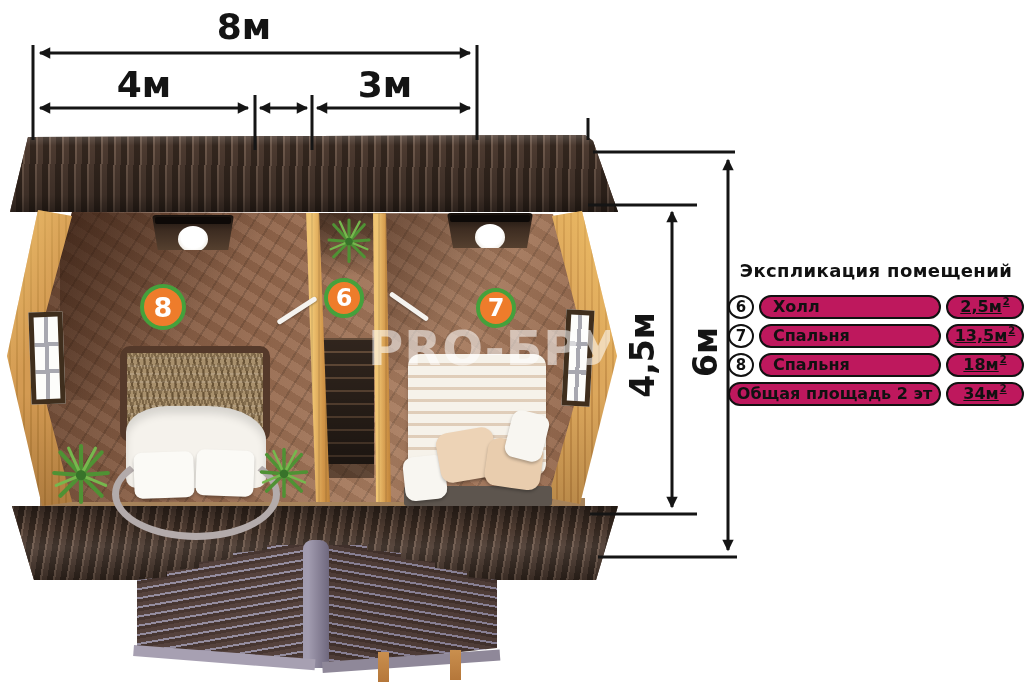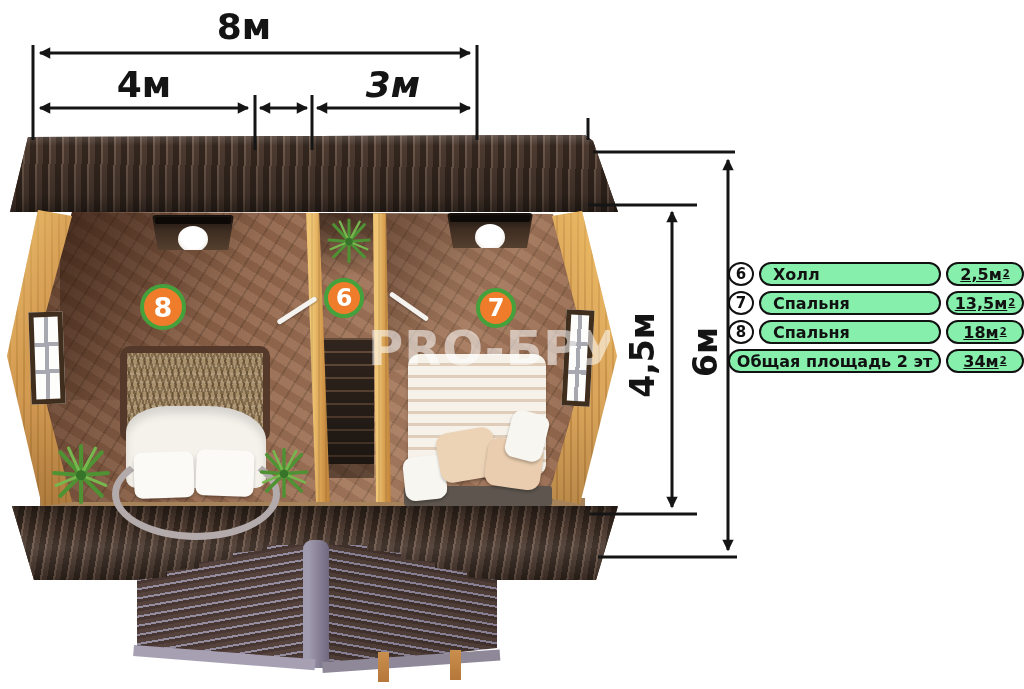--- a/index.html
+++ b/index.html
@@ -151,22 +151,22 @@
   .ff-leg.l1{left:378px;top:652px;}
   .ff-leg.l2{left:450px;top:650px;}
 
   
   .legend{position:absolute;left:728px;top:248px;width:296px;z-index:60;color:#111;}
   .legend-title{margin-top:12px;text-align:center;font-size:18px;font-weight:bold;letter-spacing:.4px;}
   .legend-rows{margin-top:14px;display:flex;flex-direction:column;gap:5px;}
   .legend-row{display:flex;align-items:center;gap:5px;height:24px;}
   .num-ellipse{flex:none;width:26px;height:24px;border:2.5px solid #111;border-radius:50%;box-sizing:border-box;
     display:flex;align-items:center;justify-content:center;font-size:15px;font-weight:bold;}
-  .pill{border:2.5px solid #111;border-radius:13px;box-sizing:border-box;height:24px;display:flex;align-items:center;
-    font-size:16px;font-weight:bold;background:#86efac;}
+  .pill{border:2.5px solid #111;border-radius:13px;box-sizing:border-box;height:24px;display:flex;align-items:flex-start;
+    font-size:16px;font-weight:bold;background:#be185d;}
   .pill.name{flex:1;padding-left:12px;}
   .pill.name.center{justify-content:center;padding-left:0;}
   .pill.area{flex:none;width:78px;justify-content:center;text-decoration:underline;}
   .pill.area sup{font-size:10px;position:relative;top:-1px;margin-left:1px;}
 </style>
 </head>
 <body>
 
 <div class="canvas">
 
@@ -190,21 +190,21 @@
       <line x1="598" y1="557" x2="737" y2="557"></line>
       <line x1="588" y1="205" x2="697" y2="205"></line>
       <line x1="590" y1="514" x2="697" y2="514"></line>
       <line x1="728" y1="160" x2="728" y2="550" marker-start="url(#arr)" marker-end="url(#arr)"></line>
       <line x1="672" y1="212" x2="672" y2="507" marker-start="url(#arr)" marker-end="url(#arr)"></line>
     </g>
   </svg>
 
   <div class="dim-label dim-h dim-total" style="left:194px;top:6px;">8м</div>
   <div class="dim-label dim-h" style="left:94px;top:64px;">4м</div>
-  <div class="dim-label dim-h" style="left:343px;top:64px;font-style:italic;">3м</div>
+  <div class="dim-label dim-h" style="left:335px;top:64px;">3м</div>
   <div class="dim-label dim-v" style="left:583px;top:335px;">4,5м</div>
   <div class="dim-label dim-v" style="left:646px;top:332px;">6м</div>
 
   <div class="roof-top"></div>
   <div class="deck-strip"></div>
   <div class="roof-bottom"></div>
 
   <div class="floor">
     <div class="shadow-left"></div>
     <div class="shadow-right"></div>
@@ -317,20 +317,21 @@
 
   <div class="ff ff-wall-left"></div>
   <div class="ff ff-wall-right"></div>
   <div class="ff ff-post"></div>
   <div class="ff ff-base-left"></div>
   <div class="ff ff-base-right"></div>
   <div class="ff ff-leg l1"></div>
   <div class="ff ff-leg l2"></div>
 
   <div class="legend">
+    <div class="legend-title">Экспликация помещений</div>
     <div class="legend-rows">
       <div class="legend-row">
         <div class="num-ellipse">6</div>
         <div class="pill name">
             <span>Холл</span>
           </div>
         <div class="pill area">
             <span>2,5м</span>
             <sup>2</sup>
           </div>

